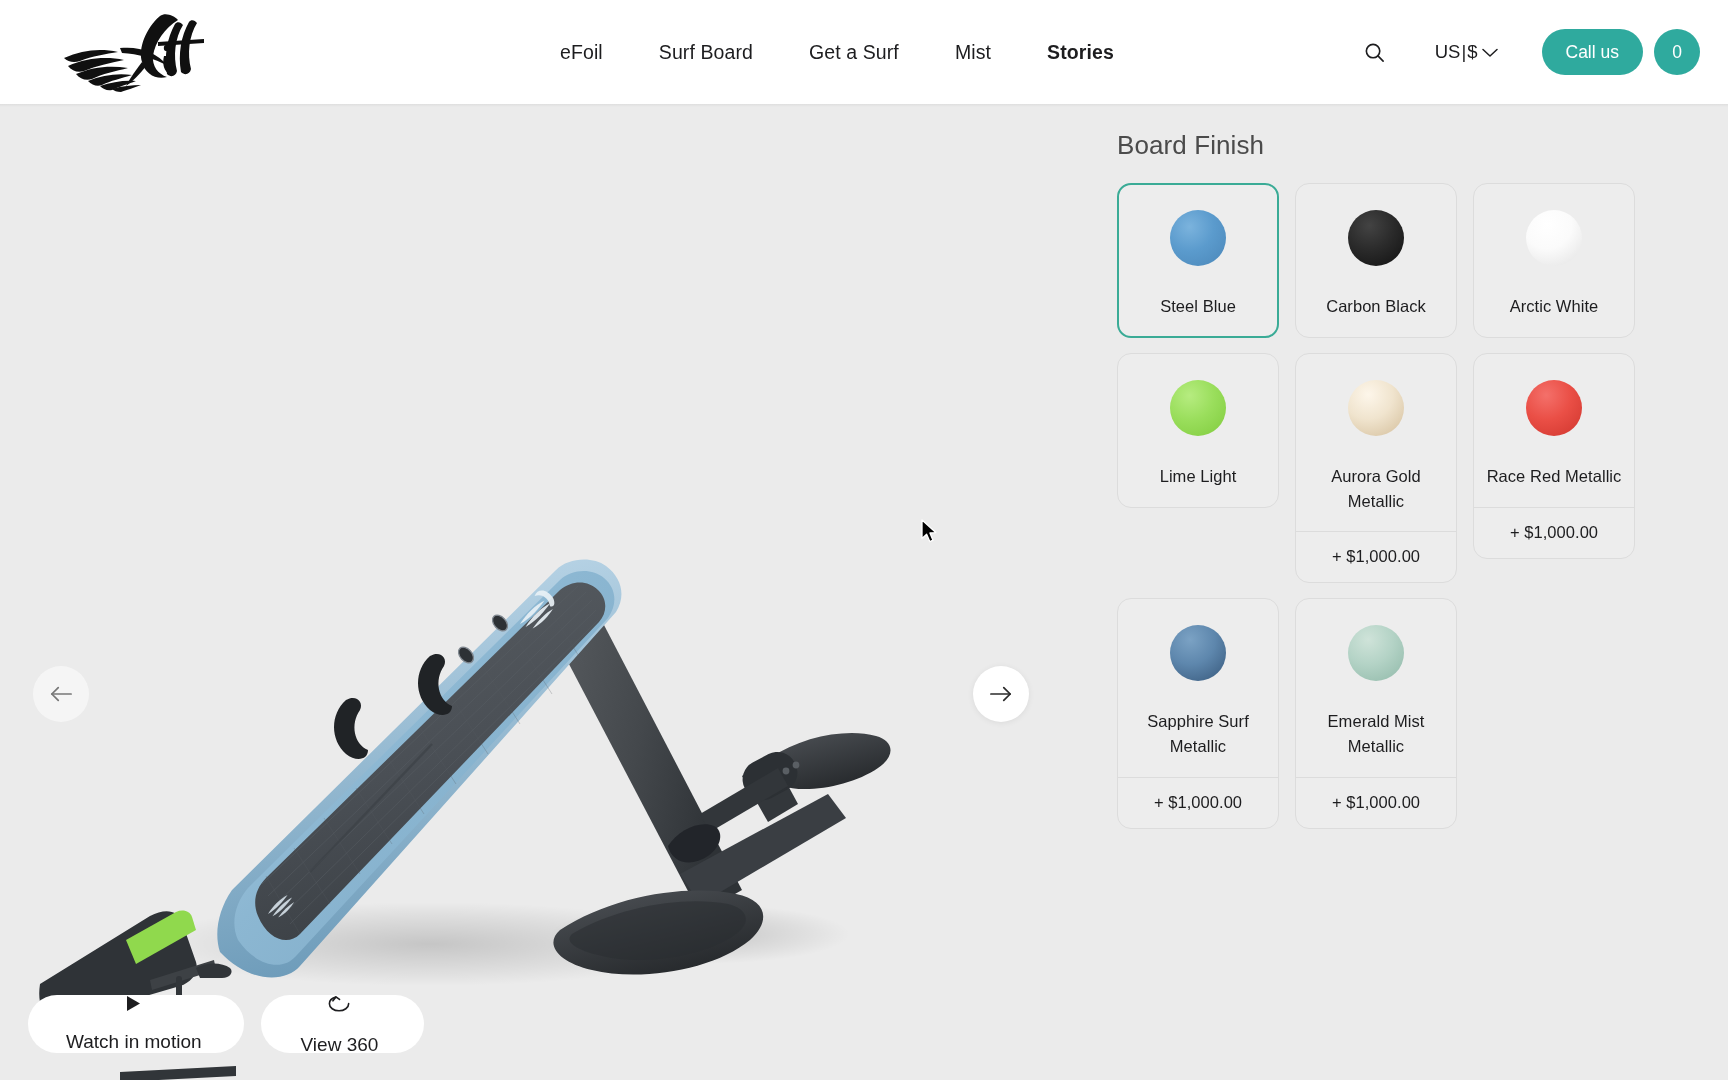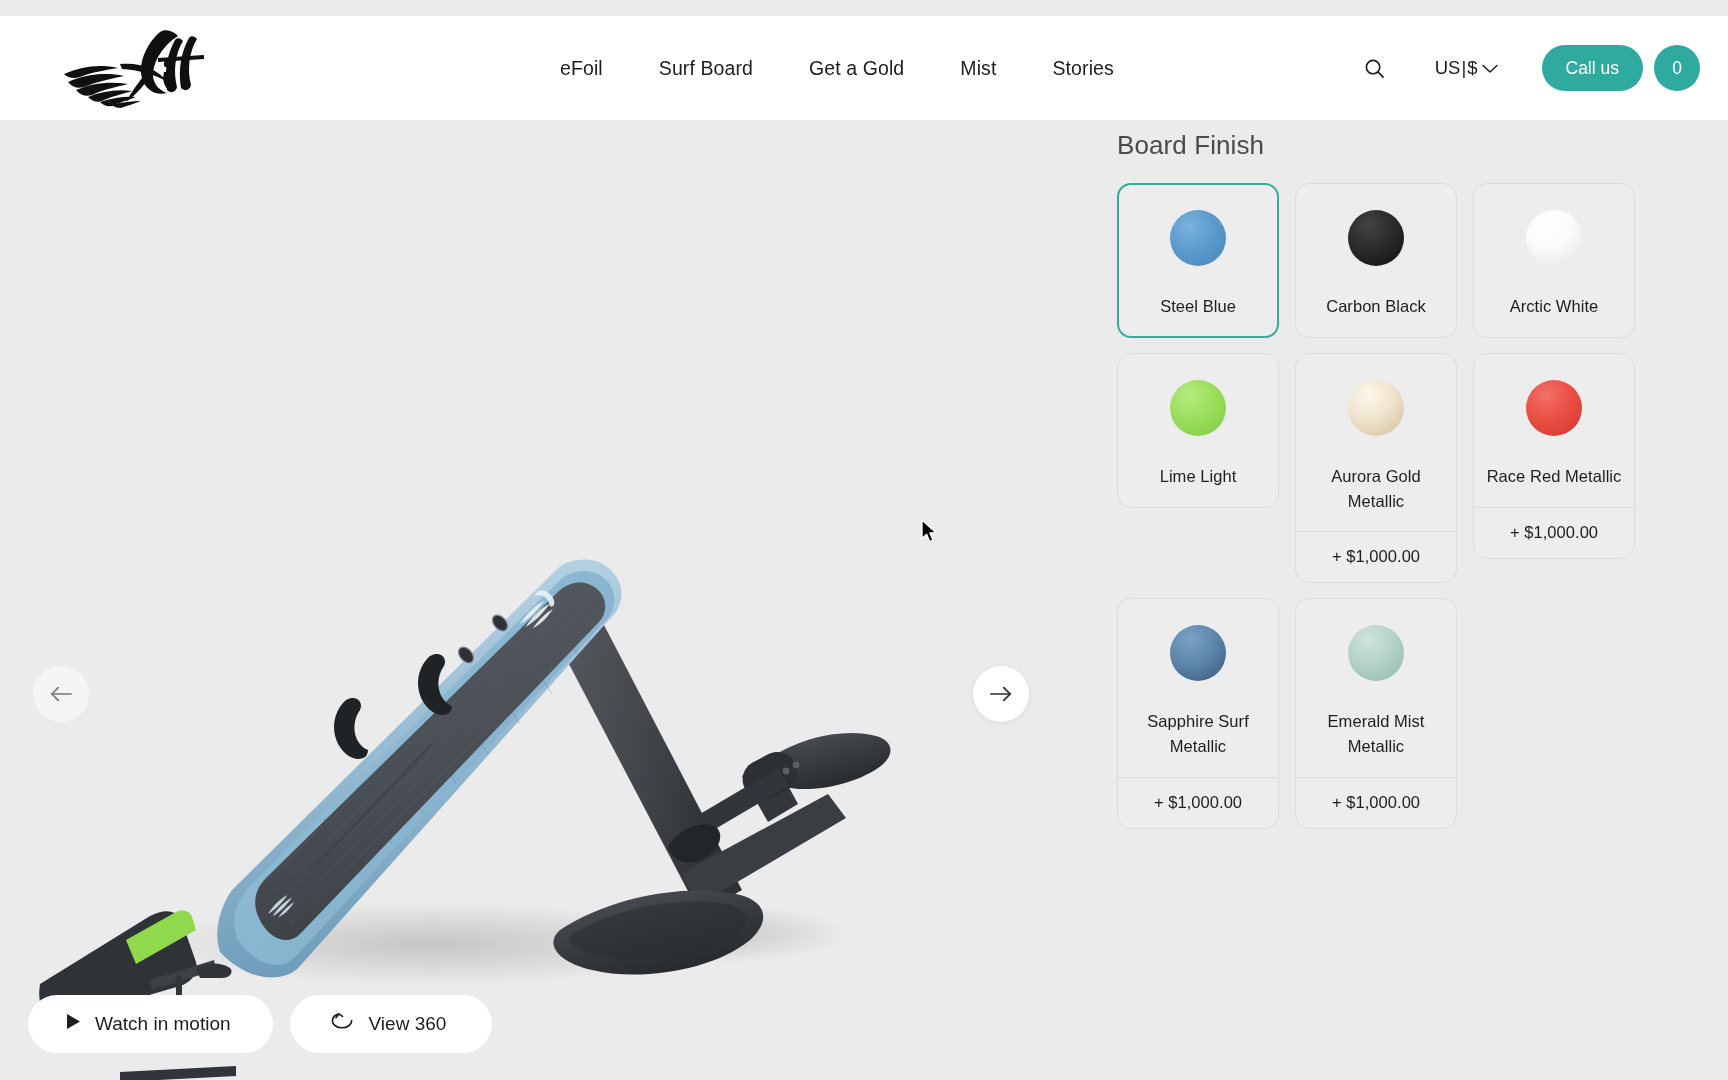--- a/index.html
+++ b/index.html
@@ -8,21 +8,21 @@
     width: 1728px;
     height: 1080px;
     overflow: hidden;
     background: #ebebeb;
     font-family: "Liberation Sans", sans-serif;
   }
 
   
   .header {
     position: absolute;
-    top: 16px; left: 0;
+    top: 0; left: 0;
     width: 1728px;
     height: 104px;
     background: #ffffff;
     display: flex;
     align-items: center;
     z-index: 40;
   }
   .header-shadow {
     position: absolute;
     top: 104px; left: 0;
@@ -49,21 +49,21 @@
   .nav-link {
     font-size: 19.5px;
     color: #1d1d1f;
     letter-spacing: 0.1px;
     text-decoration: none;
     padding: 10px 0;
     margin-right: 56px;
     white-space: nowrap;
     cursor: pointer;
   }
-  .nav-link:last-child { margin-right: 16px; }
+  .nav-link:last-child { margin-right: 16px; font-weight: bold; }
 
   .header-right {
     position: absolute;
     right: 28px; top: 0;
     height: 104px;
     display: flex;
     align-items: center;
     gap: 0;
   }
   .search-btn {
@@ -165,20 +165,21 @@
     border: none;
     display: flex;
     align-items: center;
     gap: 14px;
     padding: 0 40px;
     font-size: 19px;
     color: #1d1d1f;
     cursor: pointer;
     font-family: inherit;
     white-space: nowrap;
+    flex-direction: column;
   }
   .pill-btn.watch { padding: 0 42px 0 38px; }
   .pill-btn.view360 { padding: 0 46px 0 40px; }
 
   
   .options {
     position: absolute;
     left: 1080px; top: 0;
     width: 648px; height: 976px;
     padding: 26px 0 4px 20px;
@@ -288,21 +289,21 @@
         <path d="M141 20 C133 34, 130 52, 133 70 C137 74, 142 72, 143 67 C139 52, 141 34, 149 21 C147 18, 143 17, 141 20 Z"></path>
         <path d="M155 18 C147 32, 144 50, 147 68 C151 72, 156 70, 157 65 C153 50, 155 32, 163 19 C161 16, 157 15, 155 18 Z"></path>
         <path d="M124 38 L170 35 L170 39 L124 42 Z"></path>
       </g>
     </svg>
   </a>
 
   <nav class="nav">
     <a class="nav-link" href="#">eFoil</a>
     <a class="nav-link" href="#">Surf Board</a>
-    <a class="nav-link" href="#">Get a Gold</a>
+    <a class="nav-link" href="#">Get a Surf</a>
     <a class="nav-link" href="#">Mist</a>
     <a class="nav-link" href="#">Stories</a>
   </nav>
 
   <div class="header-right">
 
     <div class="search-btn">
       <svg width="23" height="23" viewBox="0 0 24 24" fill="none">
         <circle cx="10.5" cy="10.5" r="7" stroke="#1d1d1f" stroke-width="1.7"></circle>
         <line x1="15.6" y1="15.6" x2="21" y2="21" stroke="#1d1d1f" stroke-width="1.7" stroke-linecap="round"></line>

